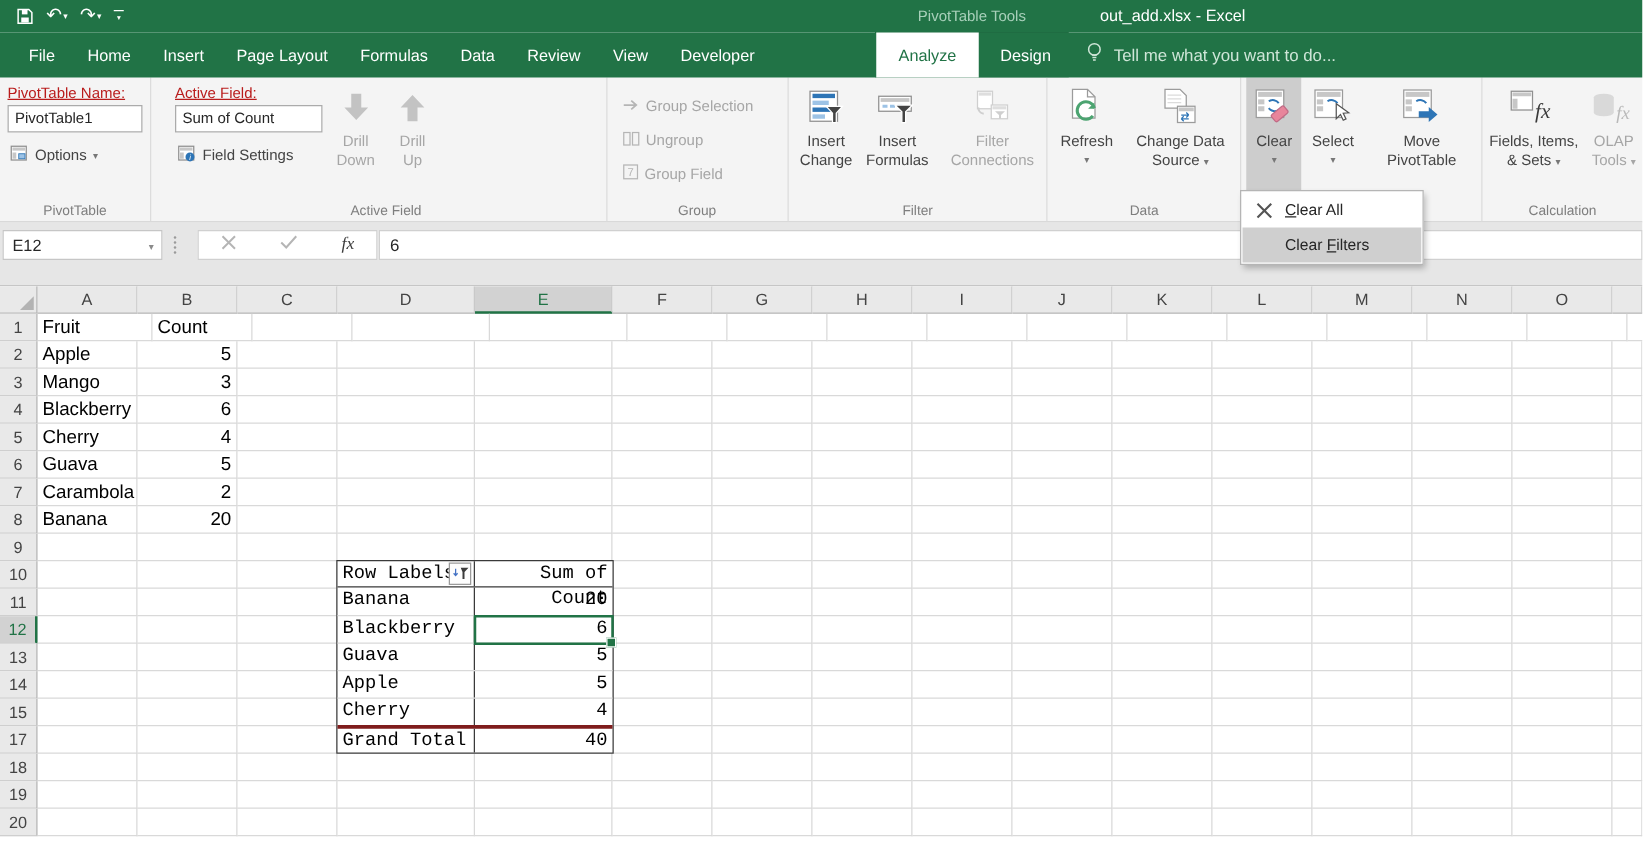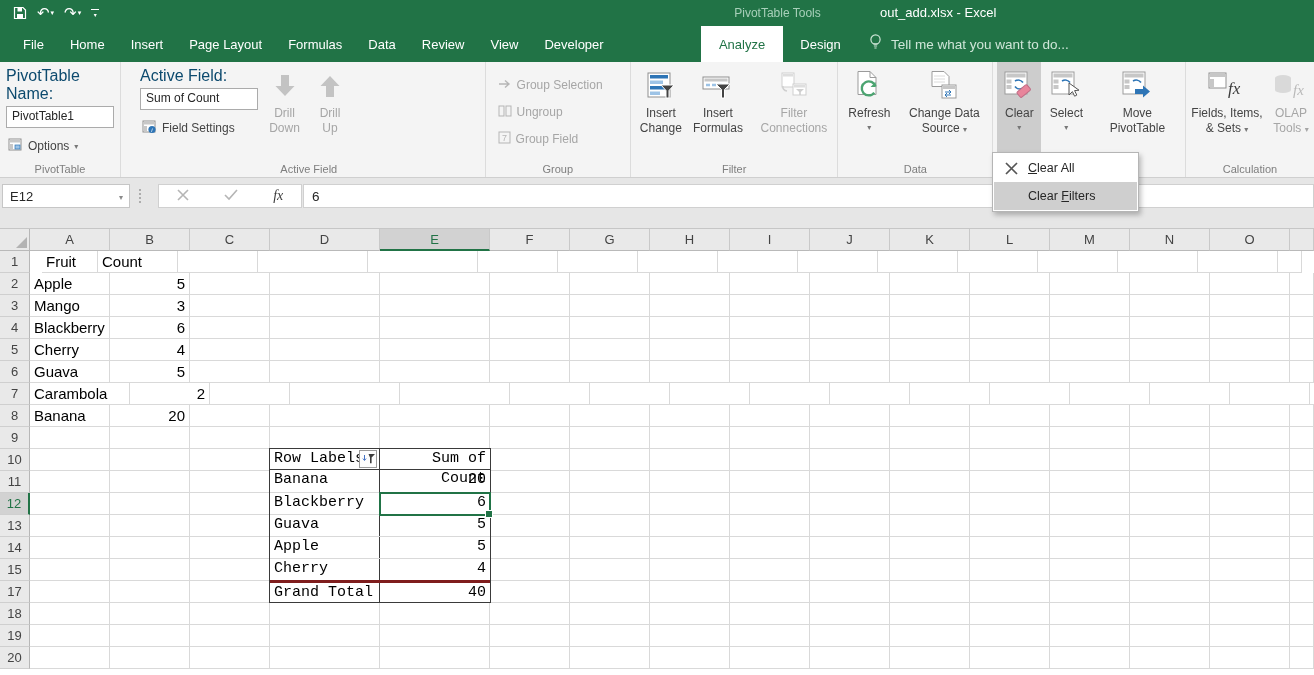--- a/index.html
+++ b/index.html
@@ -30,21 +30,21 @@
   .tab-analyze { left:701px; width:82px; background:#fff; color:#217346; }
   .tab-design  { left:786px; width:69px; color:#fff; }
   .tellme { position:absolute; left:868px; top:26px; height:36px; display:flex; align-items:center; gap:8px;
             color:#cfe6d8; font-size:13.5px; z-index:4; }
 
   
   .ribbon { position:absolute; top:62px; left:0; width:1314px; height:116px; background:#f4f4f4;
             border-bottom:1px solid #cfcfcf; display:flex; z-index:1; }
   .rgroup { position:relative; height:100%; border-right:1px solid #dcdcdc; }
   .glabel { position:absolute; bottom:2px; left:0; right:0; text-align:center; font-size:11px; color:#7e7e7e; white-space:nowrap; }
-  .rtxt { font-size:16px; color:#0c4a6e; }
+  .rtxt { font-size:12px; color:#b91c1c;text-decoration:underline; }
   .dis { color:#a6a6a6 !important; }
   .rinput { background:#fff; border:1px solid #ababab; font-size:12px; color:#262626; height:22px;
             padding:2px 5px; white-space:nowrap; }
   .smallbtn { display:flex; align-items:center; gap:5px; height:22px; font-size:12px; color:#444; padding:0 2px; }
   .caret { font-size:8px; color:#777; }
   .caret.dis { color:#b5b5b5; }
   .bigbtn { display:flex; flex-direction:column; align-items:center; padding-top:4px; height:96px; }
   .bigbtn .icon { height:40px; display:flex; align-items:center; justify-content:center; }
   .bigbtn .l1, .bigbtn .l2 { font-size:12px; color:#444; line-height:15px; text-align:center; white-space:nowrap; }
   .bigbtn.active { background:#cdcdcd; }
@@ -472,21 +472,21 @@
         <div class="chcell" style="width: 80px;">K</div>
         <div class="chcell" style="width: 80px;">L</div>
         <div class="chcell" style="width: 80px;">M</div>
         <div class="chcell" style="width: 80px;">N</div>
         <div class="chcell" style="width: 80px;">O</div>
         <div class="chcell" style="width: 24px;"></div>
       </div>
     <div class="grid">
         <div class="grow">
           <div class="rh">1</div>
-          <div class="cell" style="width: 56px; margin-left: 12px;">Fruit</div>
+          <div class="cell" style="width: 92px;">Fruit</div>
           <div class="cell" style="width: 80px;">Count</div>
           <div class="cell" style="width: 80px;"></div>
           <div class="cell" style="width: 110px;"></div>
           <div class="cell" style="width: 110px;"></div>
           <div class="cell" style="width: 80px;"></div>
           <div class="cell" style="width: 80px;"></div>
           <div class="cell" style="width: 80px;"></div>
           <div class="cell" style="width: 80px;"></div>
           <div class="cell" style="width: 80px;"></div>
           <div class="cell" style="width: 80px;"></div>
@@ -586,21 +586,21 @@
           <div class="cell" style="width: 80px;"></div>
           <div class="cell" style="width: 80px;"></div>
           <div class="cell" style="width: 80px;"></div>
           <div class="cell" style="width: 80px;"></div>
           <div class="cell" style="width: 80px;"></div>
           <div class="cell" style="width: 80px;"></div>
           <div class="cell" style="width: 24px;"></div>
         </div>
         <div class="grow">
           <div class="rh">7</div>
-          <div class="cell" style="width: 100px;">Carambola</div>
+          <div class="cell" style="width: 80px;">Carambola</div>
           <div class="cell r" style="width: 80px;">2</div>
           <div class="cell" style="width: 80px;"></div>
           <div class="cell" style="width: 110px;"></div>
           <div class="cell" style="width: 110px;"></div>
           <div class="cell" style="width: 80px;"></div>
           <div class="cell" style="width: 80px;"></div>
           <div class="cell" style="width: 80px;"></div>
           <div class="cell" style="width: 80px;"></div>
           <div class="cell" style="width: 80px;"></div>
           <div class="cell" style="width: 80px;"></div>

